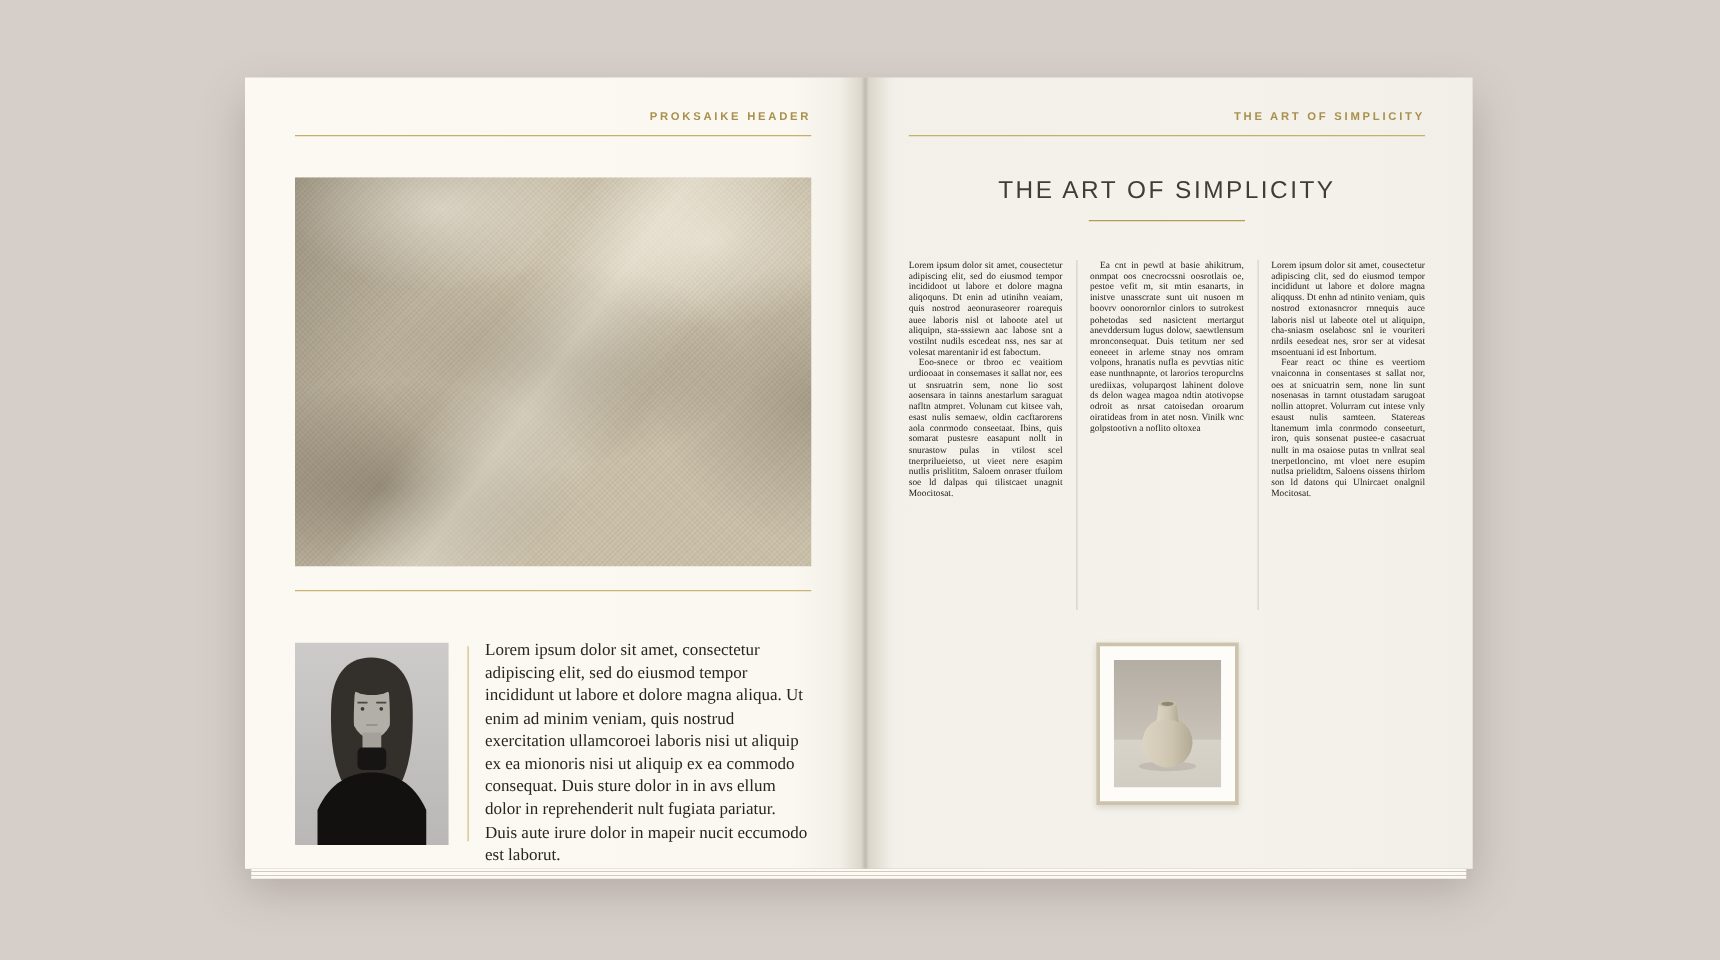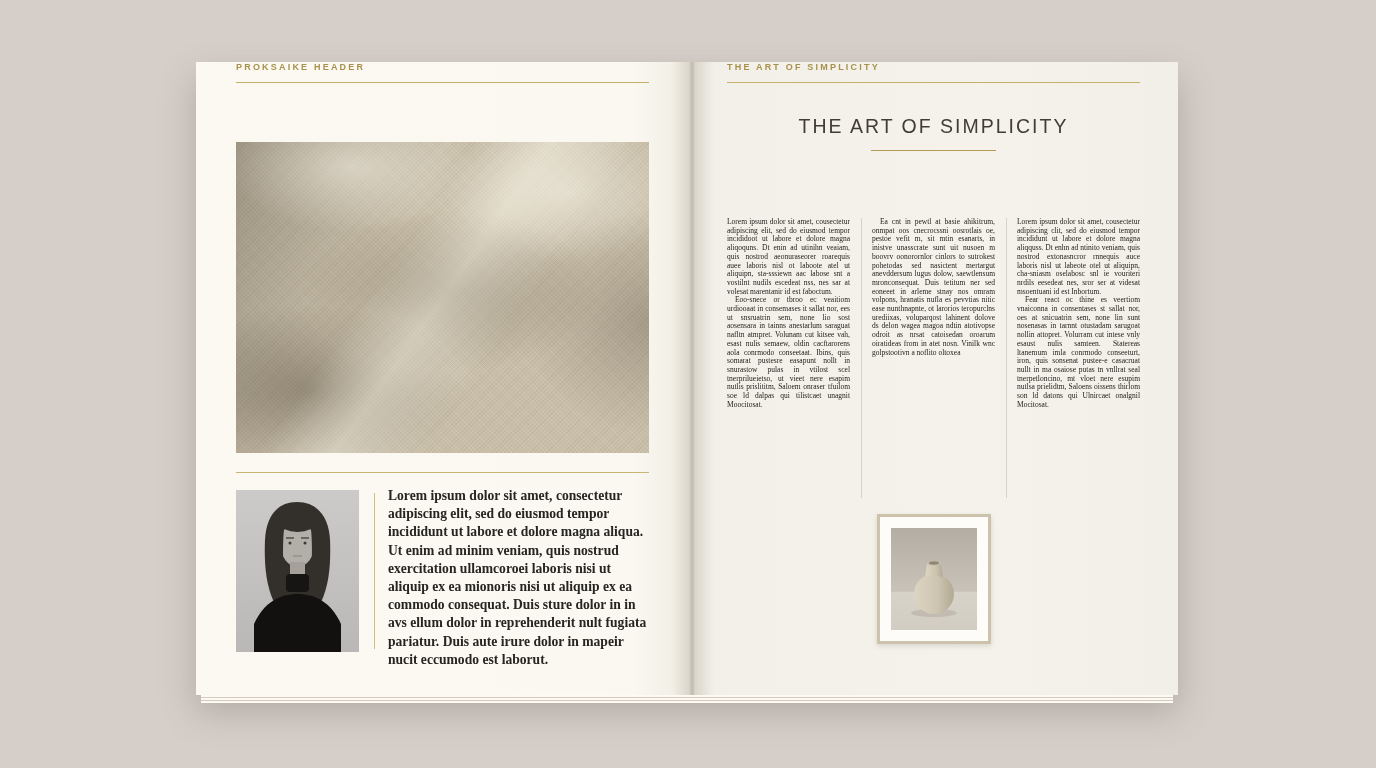--- a/index.html
+++ b/index.html
@@ -10,49 +10,49 @@
   .page.left{width:496px;background:linear-gradient(90deg,#fbf9f2 0%,#faf8f1 88%,#eeebe1 100%);}
   .page.right{width:486px;background:linear-gradient(90deg,#e6e3d9 0%,#f2f0e8 5%,#f4f2ea 60%,#f1efe7 100%);}
   .spine{position:absolute;left:476px;top:0;width:40px;height:100%;pointer-events:none;
     background:linear-gradient(90deg,transparent 0%,rgba(120,108,90,.16) 42%,rgba(95,85,68,.30) 50%,rgba(120,108,90,.12) 58%,transparent 100%);}
   .edge-stack{position:absolute;left:5px;right:5px;top:100%;height:8px;
     background:repeating-linear-gradient(180deg,#fcfaf3 0 2px,#d2cabf 2px 3px);}
   .content{position:absolute;top:0;height:100%;}
   .page.left .content{left:40px;width:413px;}
   .page.right .content{left:35px;width:413px;}
 
-  .runhead{text-align:left;font-size:9px;letter-spacing:2.2px;
+  .runhead{margin-top:26px;text-align:right;font-size:9px;letter-spacing:2.2px;
     color:#a8914c;font-weight:bold;}
   .runrule{margin-top:10px;height:1px;background:#c4b068;}
 
   .hero{position:absolute;top:80px;left:0;width:413px;height:311px;
     background-color:#c9bfa9;
     background-image:
       linear-gradient(125deg,transparent 38%,rgba(250,246,234,.42) 50%,transparent 64%),
       radial-gradient(ellipse 60% 45% at 18% 80%,rgba(80,70,54,.42),transparent 62%),
       radial-gradient(ellipse 55% 40% at 52% 48%,rgba(96,85,66,.36),transparent 65%),
       radial-gradient(ellipse 50% 60% at 100% 58%,rgba(72,62,47,.28),transparent 60%),
       radial-gradient(ellipse 45% 35% at 80% 16%,rgba(246,241,229,.55),transparent 65%),
       radial-gradient(ellipse 50% 35% at 28% 8%,rgba(250,246,236,.50),transparent 60%),
       linear-gradient(115deg,rgba(62,54,41,.32),transparent 38%),
       repeating-linear-gradient(45deg,rgba(255,255,255,.08) 0 1px,transparent 1px 3px),
       repeating-linear-gradient(-45deg,rgba(90,80,64,.07) 0 1px,transparent 1px 3px);}
   .golddiv{position:absolute;top:410px;left:0;width:413px;height:1px;background:#c9b573;}
 
-  .bio{position:absolute;top:428px;left:0;width:413px;height:162px;display:flex;font-weight:bold;}
+  .bio{position:absolute;top:452px;left:0;width:413px;height:162px;display:flex;}
   .portrait{width:123px;height:162px;flex:none;}
   .biorule{width:1px;height:156px;background:#d2bd85;margin:3px 0 0 15px;flex:none;}
   .biotext{margin-left:13px;font-family:"Liberation Serif",serif;font-size:13.6px;
     line-height:18.2px;color:#26251f;margin-top:-3px;}
 
   .title{margin-top:32px;text-align:center;font-size:19.5px;letter-spacing:2px;
     color:#413d36;font-weight:400;}
   .titlerule{width:125px;height:1px;background:#b49c54;margin:12px auto 0 auto;}
 
-  .cols{position:absolute;top:156px;left:0;width:413px;height:288px;display:flex;}
+  .cols{position:absolute;top:146px;left:0;width:413px;height:288px;display:flex;}
   .col{width:123px;flex:none;font-family:"Liberation Serif",serif;font-size:7.5px;
     line-height:8.7px;color:#23221c;text-align:justify;}
   .col p{margin:0;}
   .col p.indent{text-indent:8px;}
   .colrule{width:1px;height:280px;background:#d8d2c3;margin:0 10.5px;flex:none;}
 
   .framewrap{position:absolute;top:452px;left:0;width:413px;display:flex;justify-content:center;}
   .frame{border:3px solid #cdc3ac;background:#fdfcf8;padding:11px;
     box-shadow:0 2px 5px rgba(100,90,75,.18);}
   .frame svg{display:block;}

